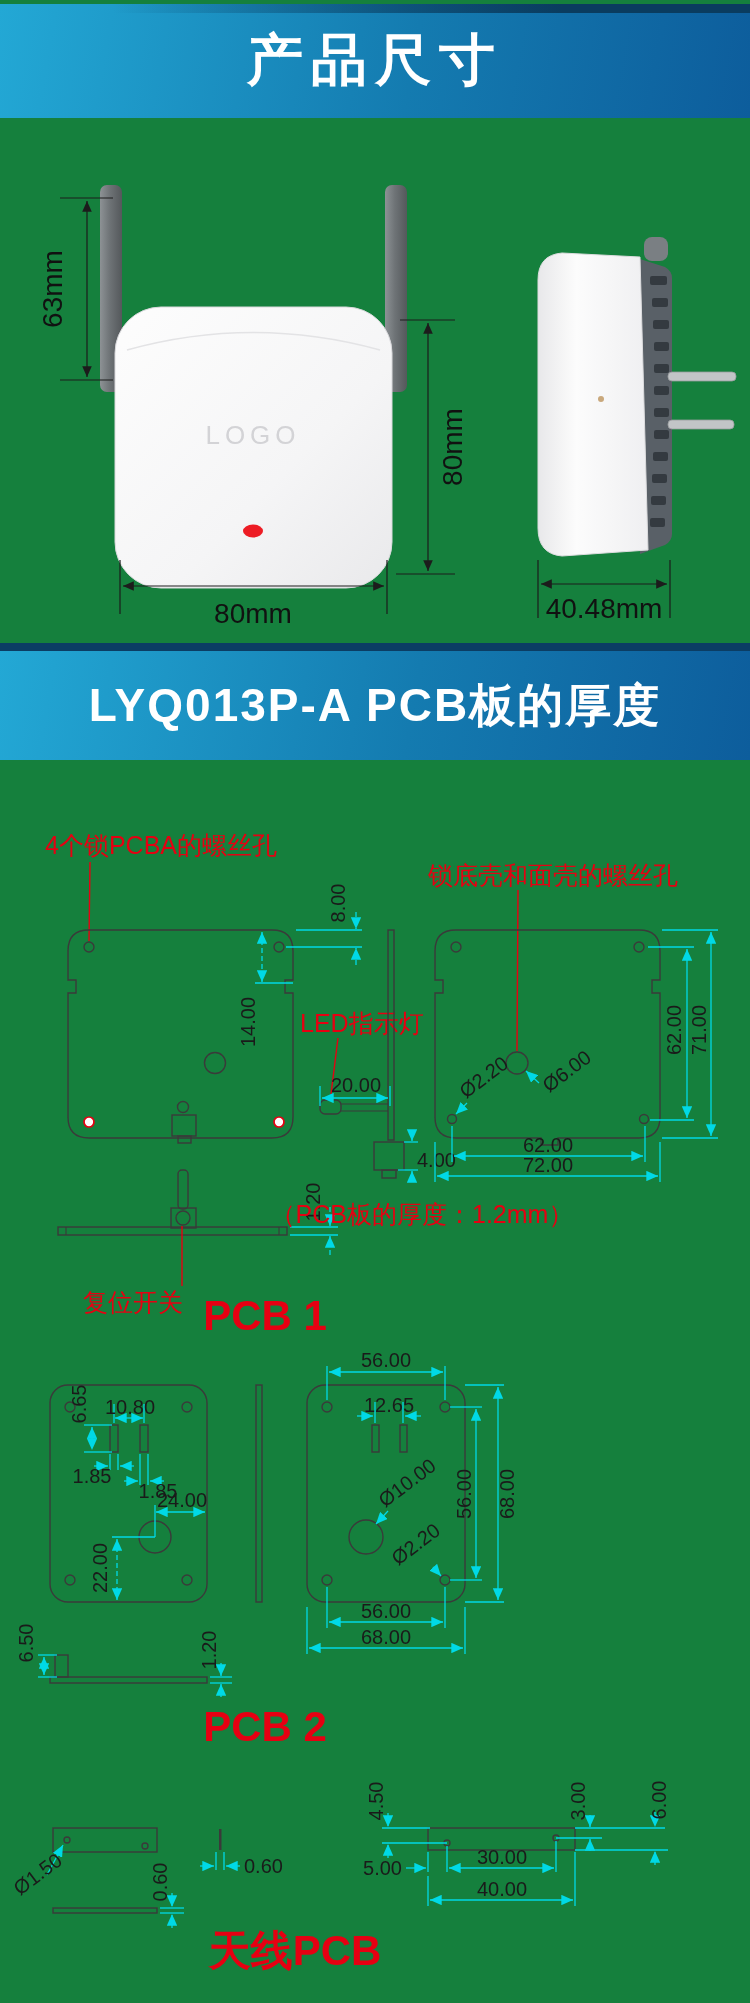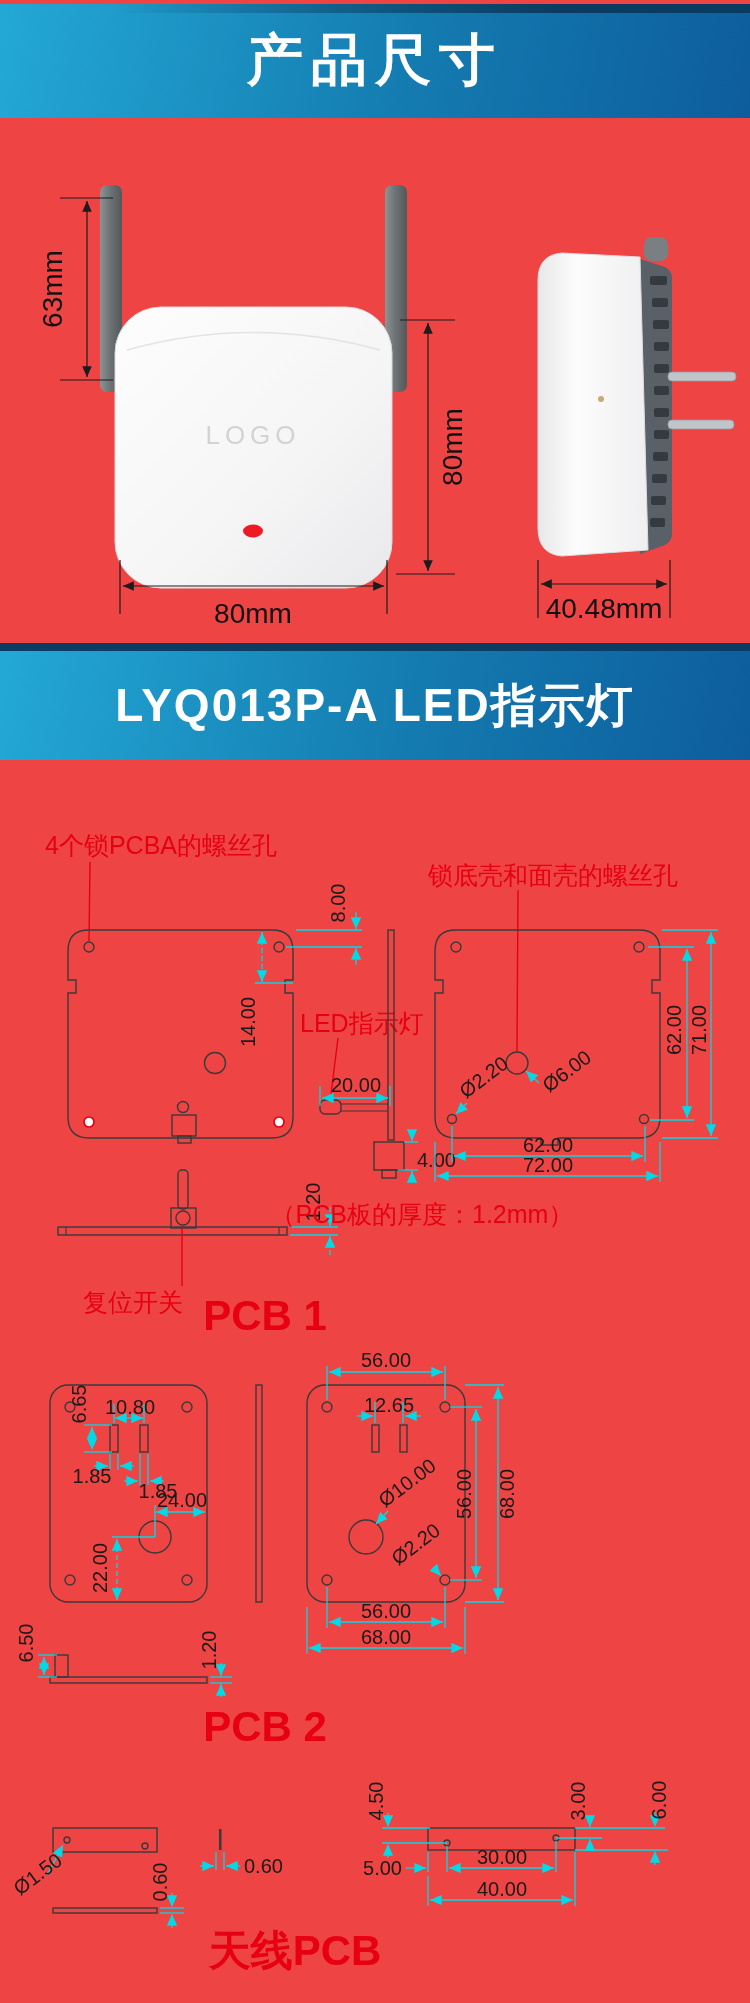--- a/index.html
+++ b/index.html
@@ -1,16 +1,16 @@
 <!DOCTYPE html>
 <html><head>
 <meta charset="utf-8">
 <style>
   html,body{margin:0;padding:0;background:#fff;}
-  #page{position:relative;width:750px;height:2003px;background:#ef4444;overflow:hidden;
+  #page{position:relative;width:750px;height:2003px;background:#15803d;overflow:hidden;
         font-family:"Liberation Sans",sans-serif;}
   .banner{position:absolute;left:0;width:750px;display:flex;align-items:center;justify-content:center;
           background:linear-gradient(100deg,#23a8d5 0%,#147bb0 55%,#0d5d9c 100%);}
   .banner .edge{position:absolute;top:0;left:0;right:0;height:9px;
           background:linear-gradient(to right,rgba(10,60,95,0) 15%,#0a3c5f 75%);}
   #banner1{top:4px;height:114px;}
   #banner2{top:651px;height:109px;}
   .strip{position:absolute;left:0;width:750px;background:#0b3d64;}
   #strip2{top:643px;height:8px;}
   .btitle{color:#fff;font-weight:bold;position:relative;z-index:2;}
@@ -117,21 +117,21 @@
     <g stroke="#1c1c1c" stroke-width="1.2">
       <line x1="538" y1="442" x2="538" y2="500"></line>
       <line x1="670" y1="442" x2="670" y2="500"></line>
       <line x1="541" y1="466" x2="667" y2="466" marker-start="url(#mB)" marker-end="url(#mB)"></line>
     </g>
     <text class="pt" x="604" y="500" text-anchor="middle">40.48mm</text>
   </svg>
 
   <div id="strip2" class="strip"></div>
   <div id="banner2" class="banner">
-    <span class="btitle">LYQ013P-A LED指示灯</span>
+    <span class="btitle">LYQ013P-A PCB板的厚度</span>
   </div>
 
   <svg style="top:770px" width="750" height="570" viewBox="0 0 750 570">
     <defs>
       <marker id="mC1" viewBox="0 0 10 8" markerWidth="10" markerHeight="8" refX="9" refY="4" orient="auto-start-reverse">
         <path d="M0 0 L9 4 L0 8 Z" fill="#00d9e6"></path>
       </marker>
     </defs>
 
     <text class="rt" x="45" y="84">4个锁PCBA的螺丝孔</text>

